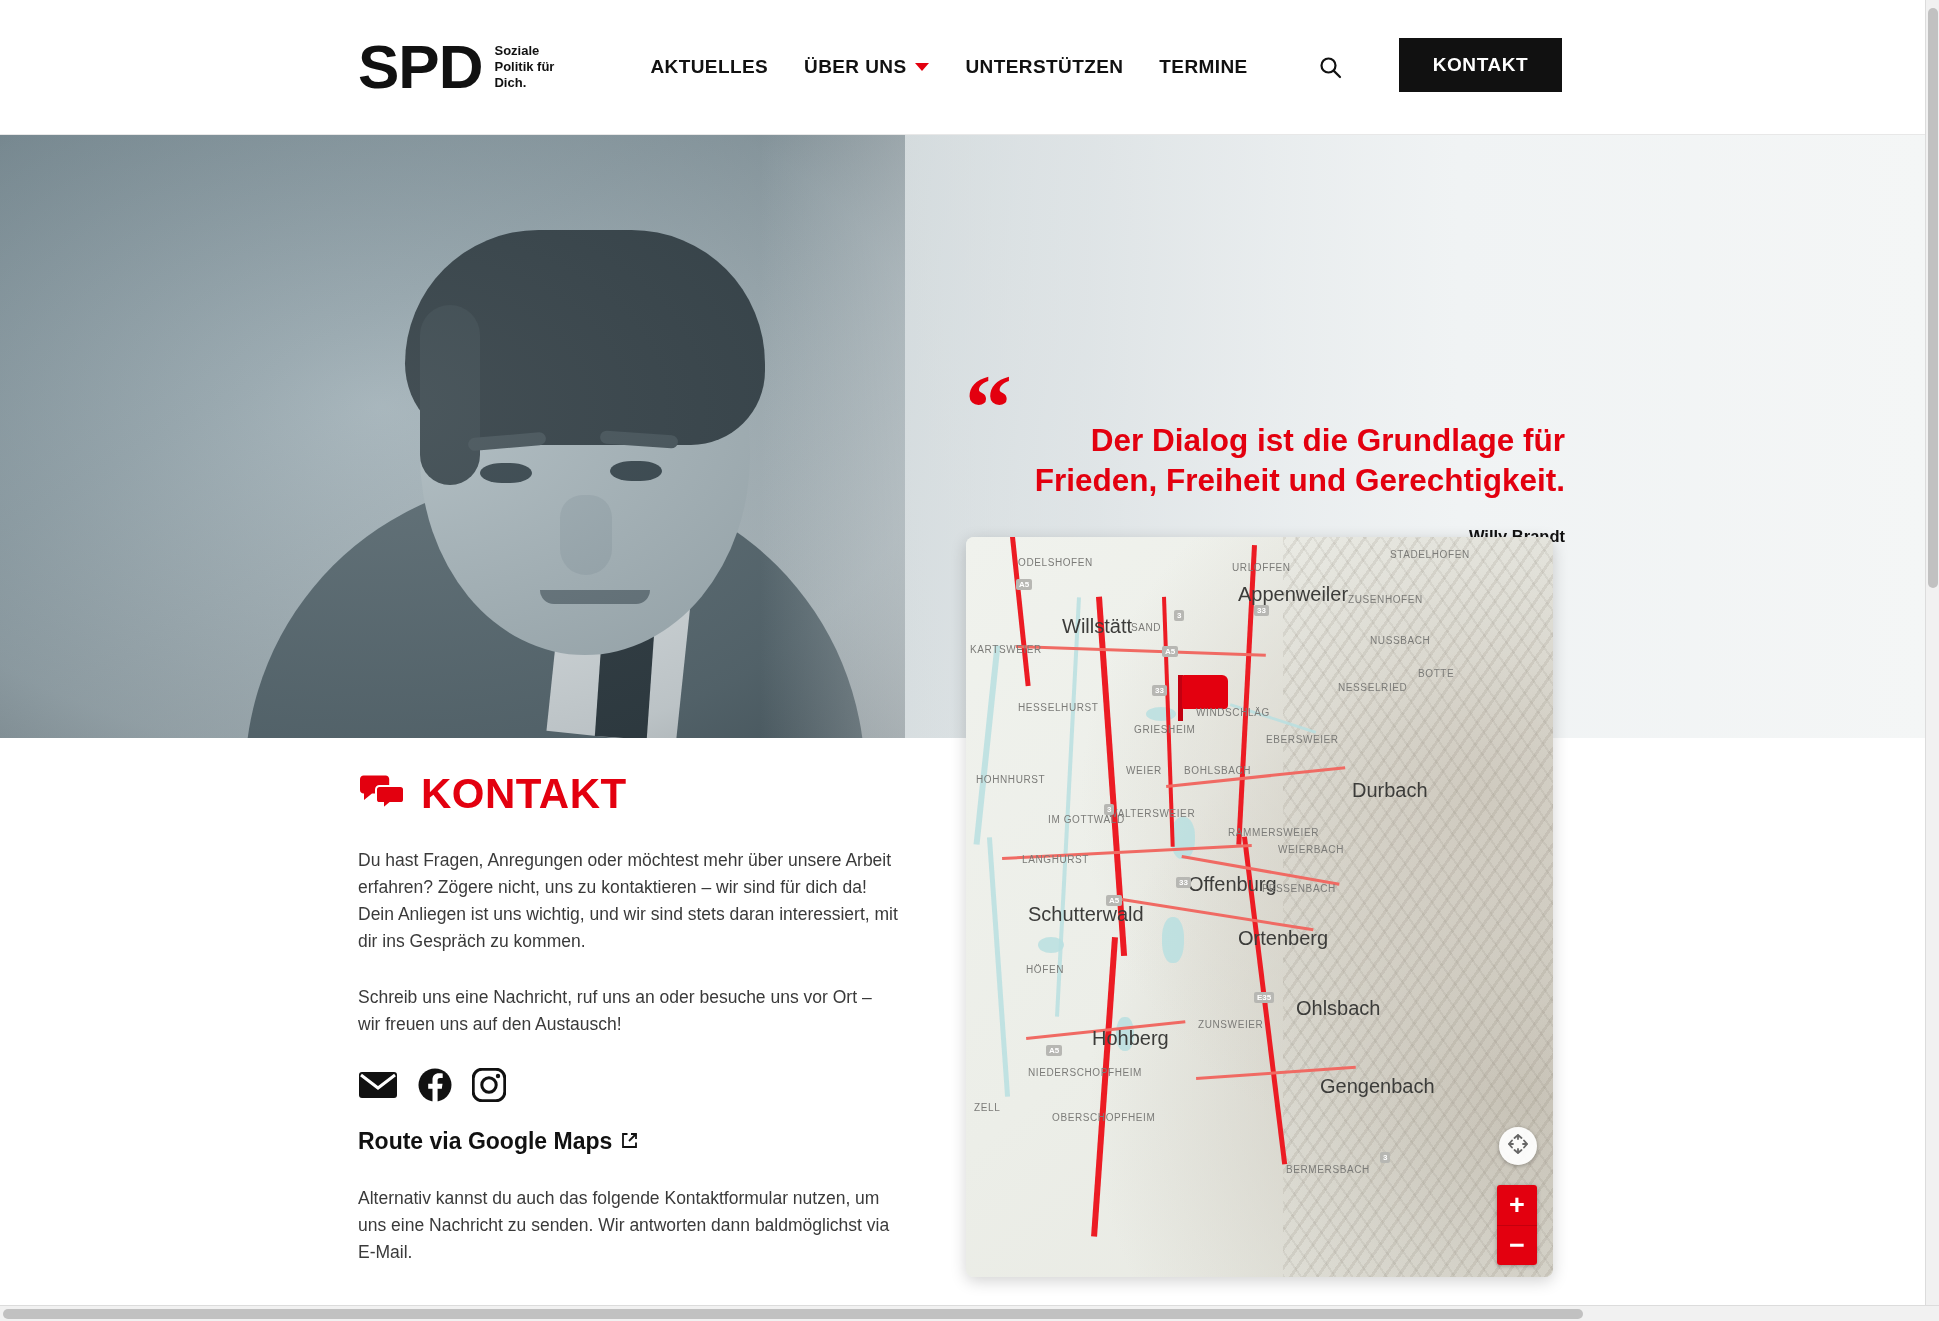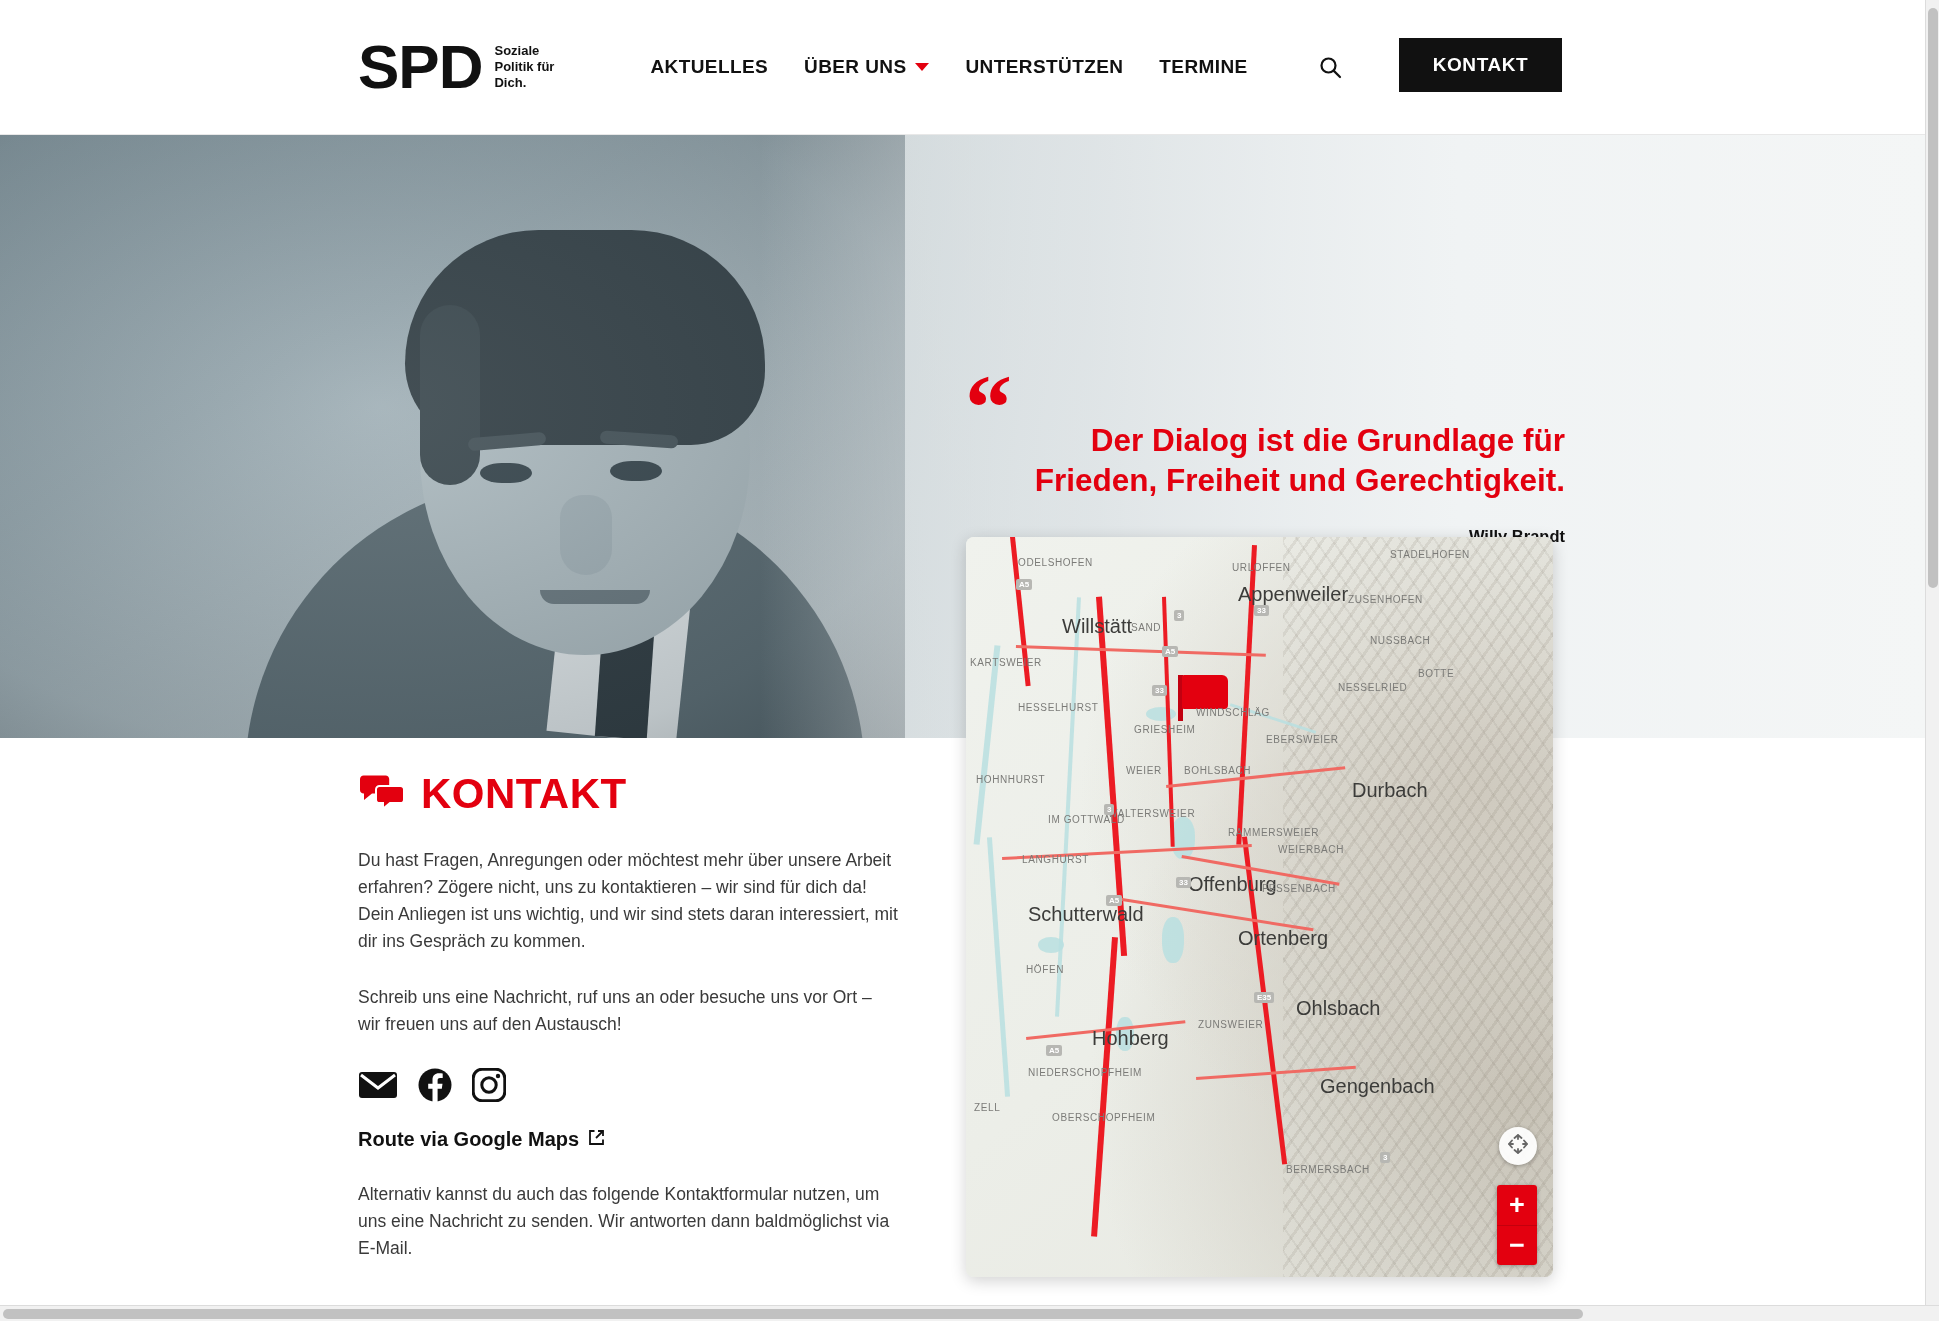--- a/index.html
+++ b/index.html
@@ -369,21 +369,21 @@
   }
   .socials .s-ico { cursor: pointer; display: flex; }
   .address {
     margin-top: 32px;
     font-size: 17.5px;
     line-height: 1.55;
     color: #3a3a3a;
   }
   .route-link {
     margin-top: 26px;
-    font-size: 20px;
+    font-size: 23px;
     font-weight: 700;
     color: #111;
     display: flex;
     align-items: center;
     gap: 9px;
     cursor: pointer;
   }
   .para3 { margin-top: 30px !important; width: 545px; }
 
   
@@ -579,21 +579,21 @@
     <div class="map-label big" style="left:330px; top:460px;">Ohlsbach</div>
     <div class="map-label big" style="left:126px; top:490px;">Hohberg</div>
     <div class="map-label big" style="left:354px; top:538px;">Gengenbach</div>
 
     <div class="map-label" style="left:52px; top:20px;">ODELSHOFEN</div>
     <div class="map-label" style="left:266px; top:25px;">URLOFFEN</div>
     <div class="map-label" style="left:424px; top:12px;">STADELHOFEN</div>
     <div class="map-label" style="left:382px; top:57px;">ZUSENHOFEN</div>
     <div class="map-label" style="left:165px; top:85px;">SAND</div>
     <div class="map-label" style="left:404px; top:98px;">NUSSBACH</div>
-    <div class="map-label" style="left:4px; top:120px;">KARTSWEIER</div>
+    <div class="map-label" style="left:4px; top:107px;">KARTSWEIER</div>
     <div class="map-label" style="left:452px; top:131px;">BOTTE</div>
     <div class="map-label" style="left:372px; top:145px;">NESSELRIED</div>
     <div class="map-label" style="left:52px; top:165px;">HESSELHURST</div>
     <div class="map-label" style="left:230px; top:170px;">WINDSCHLÄG</div>
     <div class="map-label" style="left:168px; top:187px;">GRIESHEIM</div>
     <div class="map-label" style="left:300px; top:197px;">EBERSWEIER</div>
     <div class="map-label" style="left:160px; top:228px;">WEIER</div>
     <div class="map-label" style="left:218px; top:228px;">BOHLSBACH</div>
     <div class="map-label" style="left:10px; top:237px;">HOHNHURST</div>
     <div class="map-label" style="left:82px; top:277px;">IM GOTTWALD</div>

